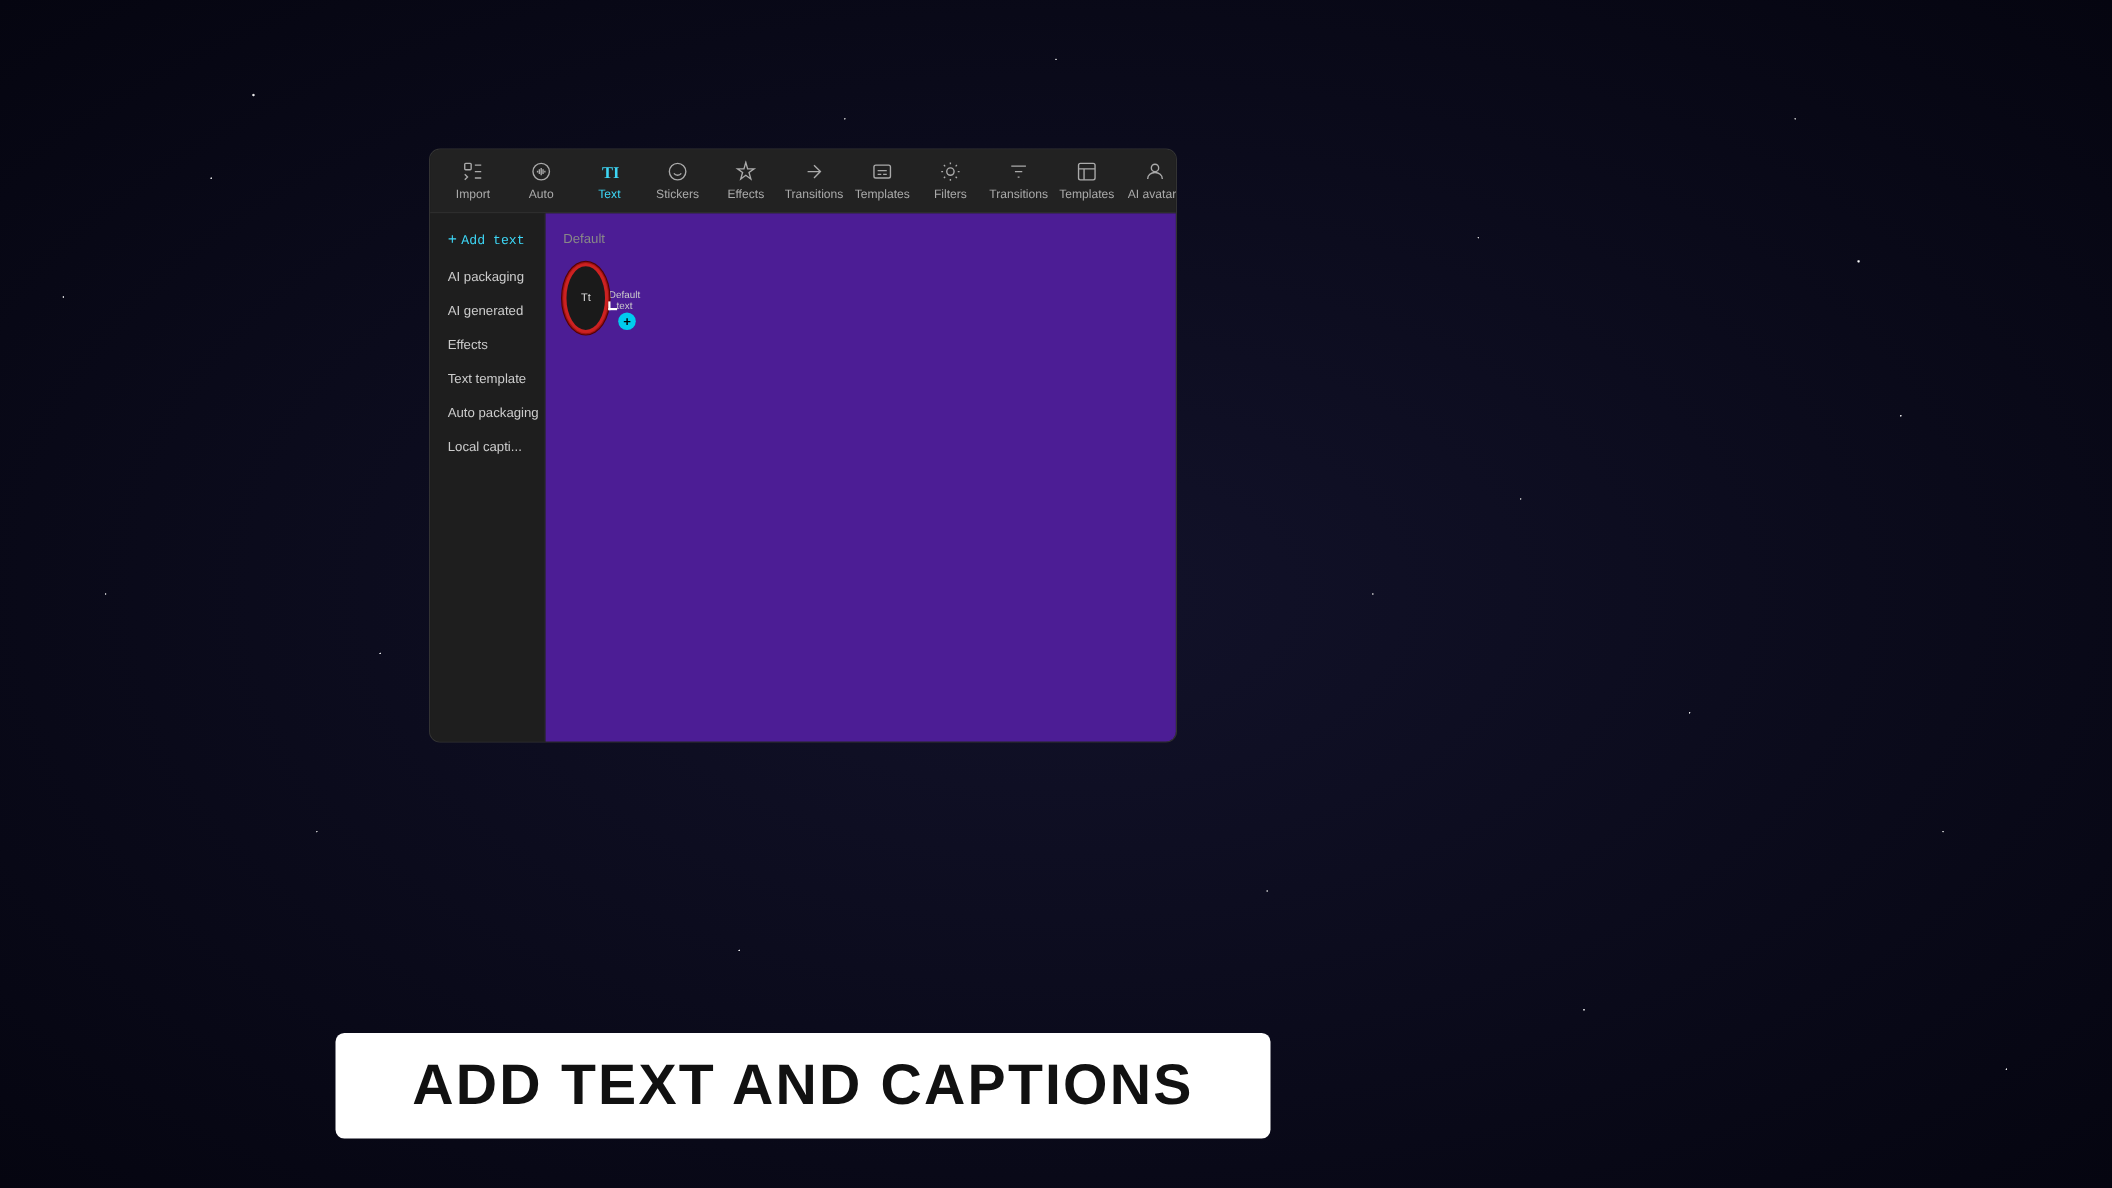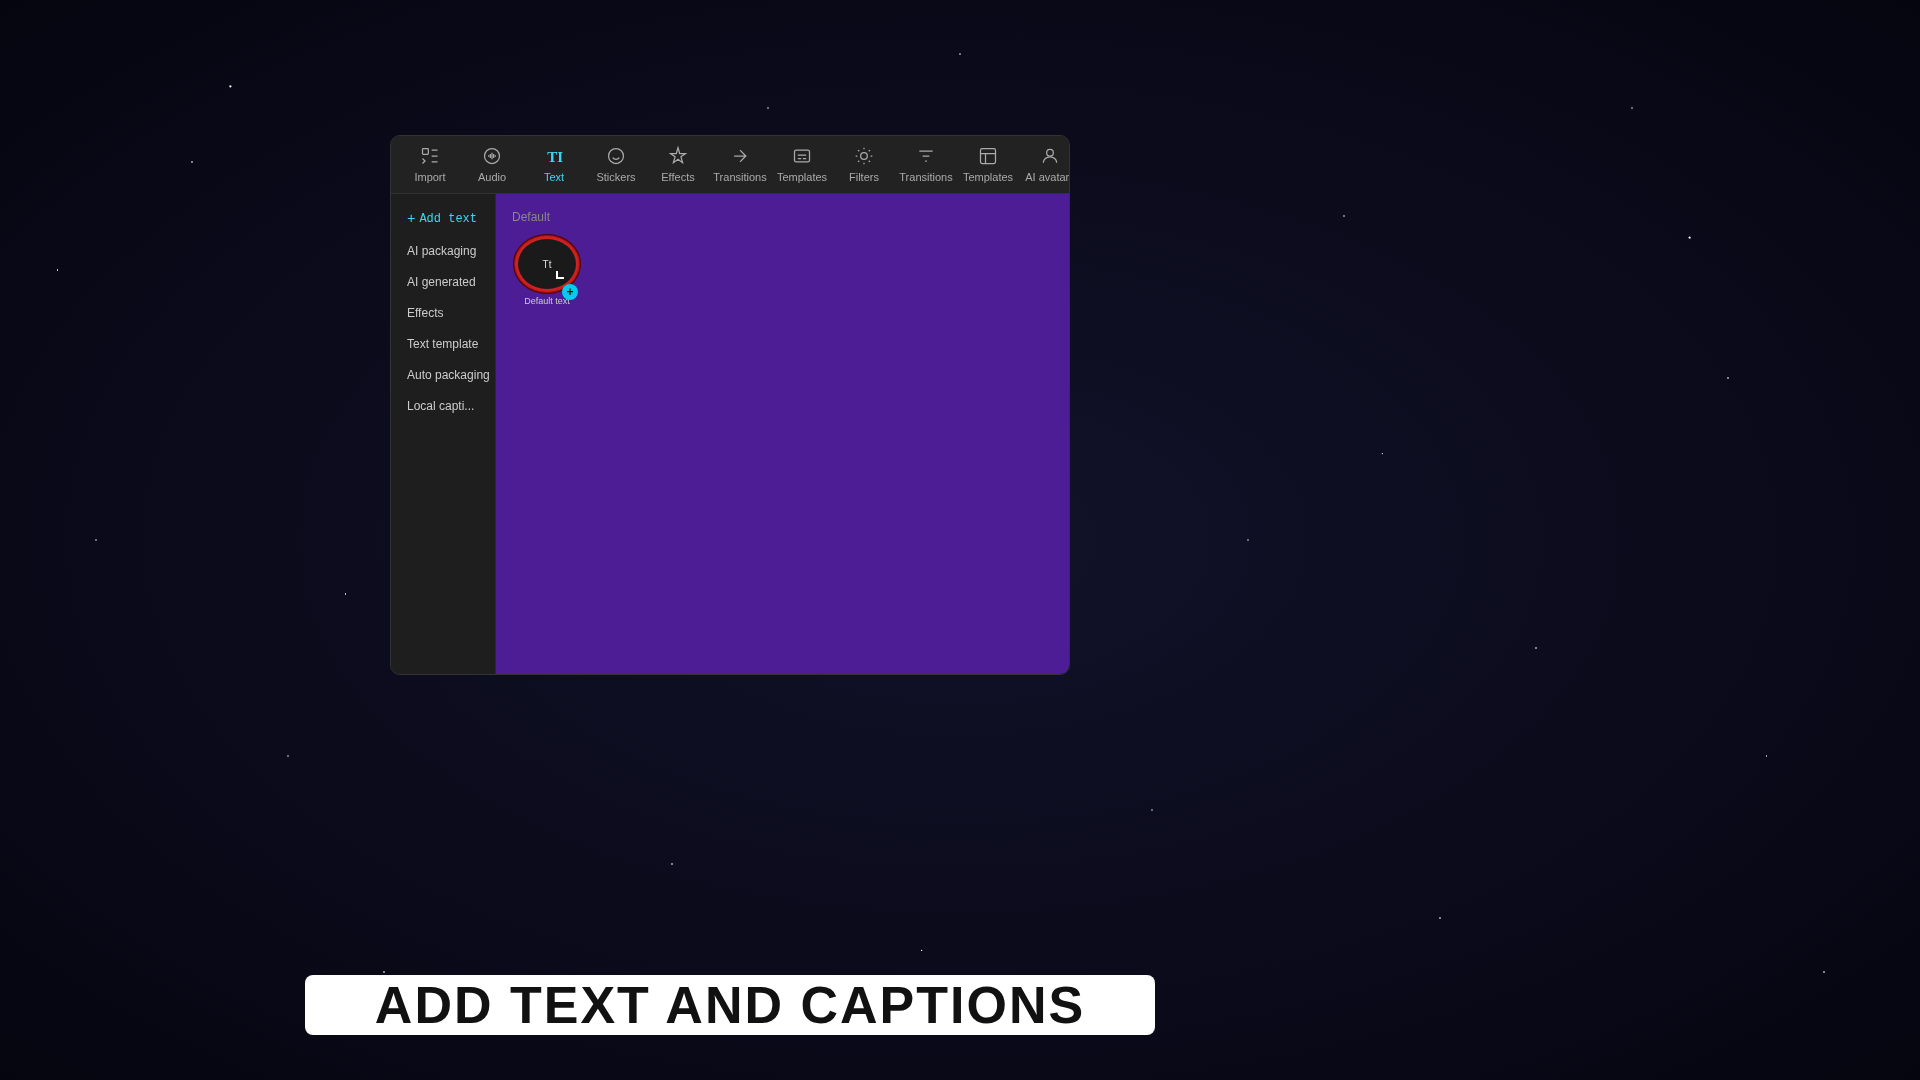--- a/index.html
+++ b/index.html
@@ -155,21 +155,20 @@
       display: flex;
       gap: 12px;
       flex-wrap: wrap;
     }
 
     .text-item {
       position: relative;
       width: 70px;
       height: 70px;
       display: flex;
-      flex-direction: column;
       align-items: center;
       justify-content: center;
       cursor: pointer;
     }
 
     .text-item-circle {
       width: 64px;
       height: 64px;
       border-radius: 50%;
       background: #1a1a1a;
@@ -242,21 +241,21 @@
     }
 
     
     .bottom-banner {
       position: absolute;
       left: 305px;
       bottom: 45px;
       width: 850px;
       background: white;
       border-radius: 8px;
-      padding: 0 40px;
+      padding: 18px 40px;
       display: flex;
       align-items: center;
       justify-content: center;
     }
     .banner-text {
       font-size: 52px;
       font-weight: 900;
       color: #111;
       letter-spacing: 2px;
       text-transform: uppercase;
@@ -296,21 +295,21 @@
       <span class="label">Import</span>
     </div>
 
     <div class="toolbar-item">
       <span class="icon">
         <svg viewBox="0 0 24 24">
             <circle cx="12" cy="12" r="9"></circle>
             <path d="M12 8v8M8 11v2M16 11v2M10 9.5v5M14 9.5v5"></path>
           </svg>
       </span>
-      <span class="label">Audio</span>
+      <span class="label">Auto</span>
     </div>
 
     <div class="toolbar-item active">
       <span class="icon">
         <svg viewBox="0 0 24 24" style="stroke:#3dd6f5">
             <text x="4" y="19" font-size="18" fill="#3dd6f5" stroke="none" font-weight="bold" font-family="serif">TI</text>
           </svg>
       </span>
       <span class="label">Text</span>
     </div>

